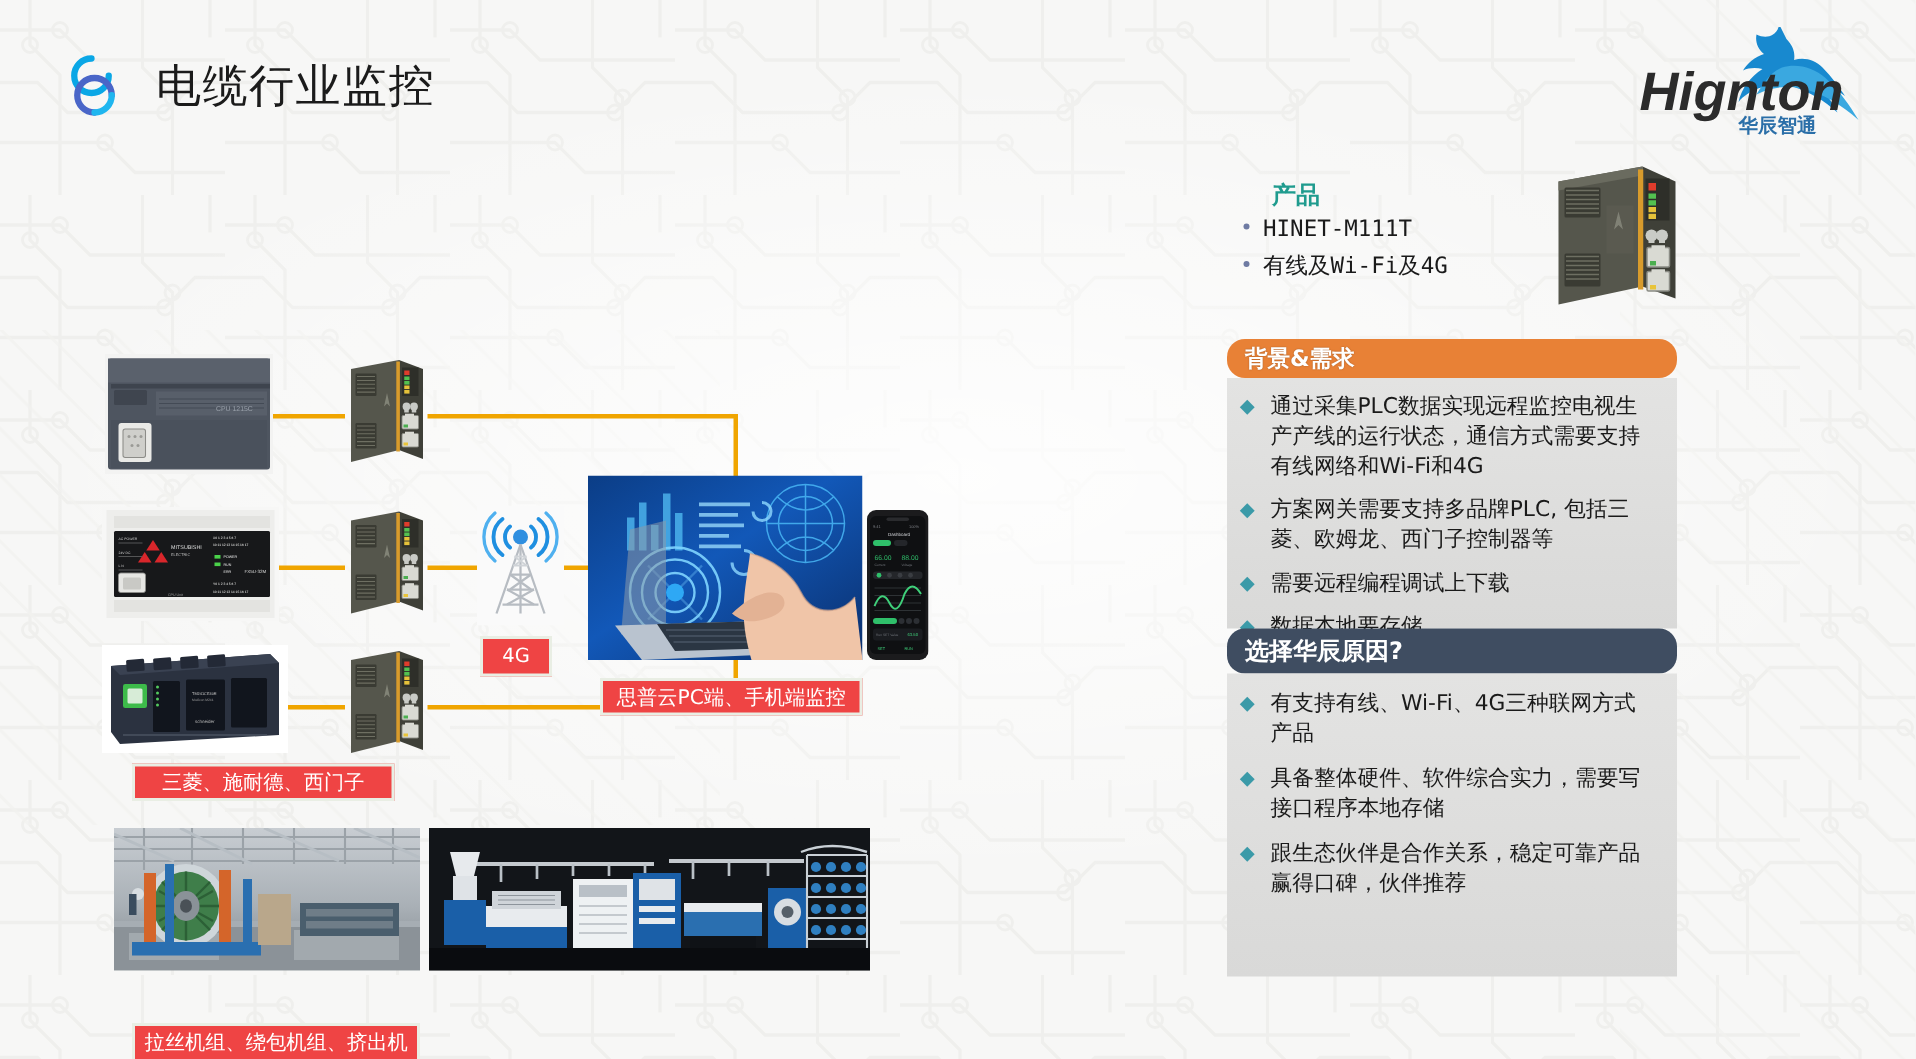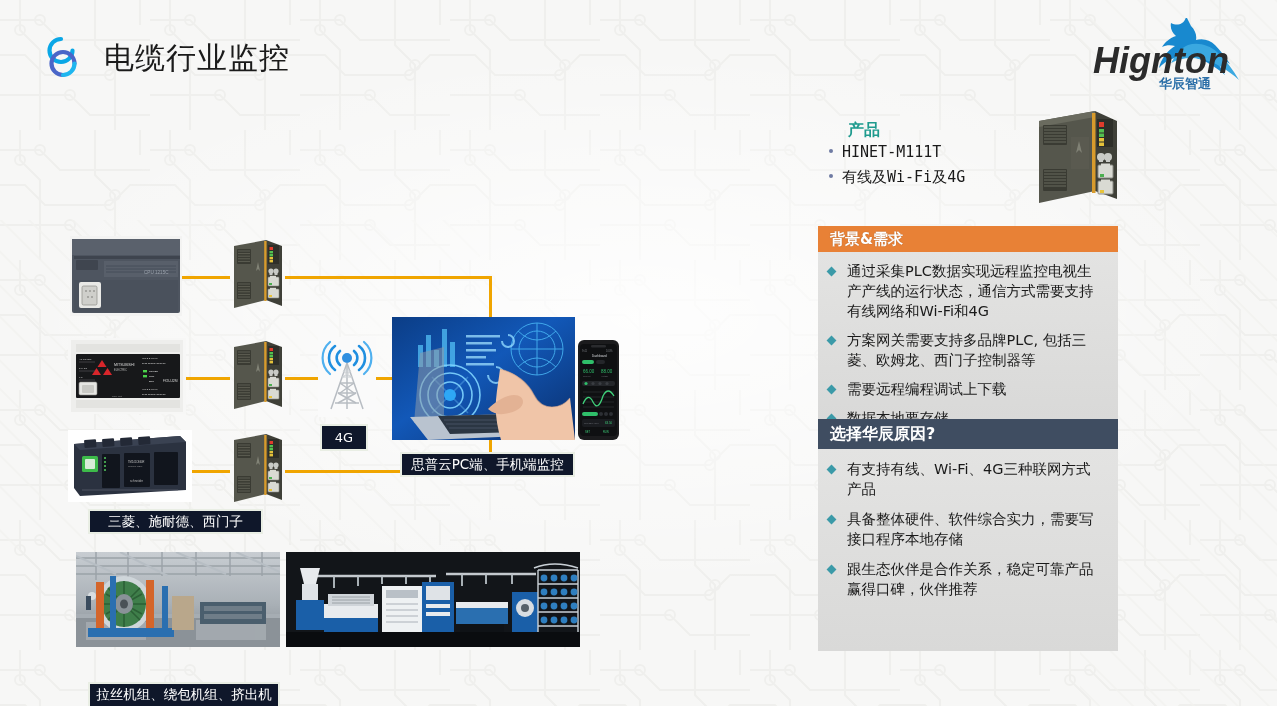--- a/index.html
+++ b/index.html
@@ -71,21 +71,21 @@
   #product-li-1 { top: 58px; }
   #product-photo {
     position: absolute; left: 195px; top: -3px; width: 108px; height: 106px;
   }
 
   
   .panel { position: absolute; z-index: 5; }
   .panel-head {
     color: #ffffff; font-weight: bold;
     font-family: "DejaVu Sans", sans-serif;
-    display: flex; align-items: center;
+    display: flex; align-items: center; border-radius: 12px;
   }
   .panel-body {
     background: linear-gradient(180deg, #e3e3e2 0%, #d9d9d8 100%);
   }
   .bullet-row { display: flex; position: relative; }
   .bullet-dia {
     width: 7px; height: 7px; background: #3b9aa8;
     transform: rotate(45deg);
     flex: 0 0 auto;
     margin: 7px 12px 0 0;
@@ -111,21 +111,21 @@
   }
   #panel-why .panel-head {
     height: 30px; background: #3f4d61; font-size: 16px; padding-left: 12px;
   }
   #panel-why .panel-body { padding: 10px 16px 6px 10px; height: 202px; }
   #panel-why .bullet-row { margin-bottom: 10px; }
 
   
   .tag {
     position: absolute; z-index: 6;
-    background: #0f172a;
+    background: #ef4444;
     color: #ffffff;
     font-family: "DejaVu Sans", "Liberation Sans", sans-serif;
     display: flex; align-items: center; justify-content: center;
     border: 2px solid #e9eee4;
     white-space: nowrap;
   }
 
   
   .photo { position: absolute; z-index: 4; overflow: hidden; }
 

